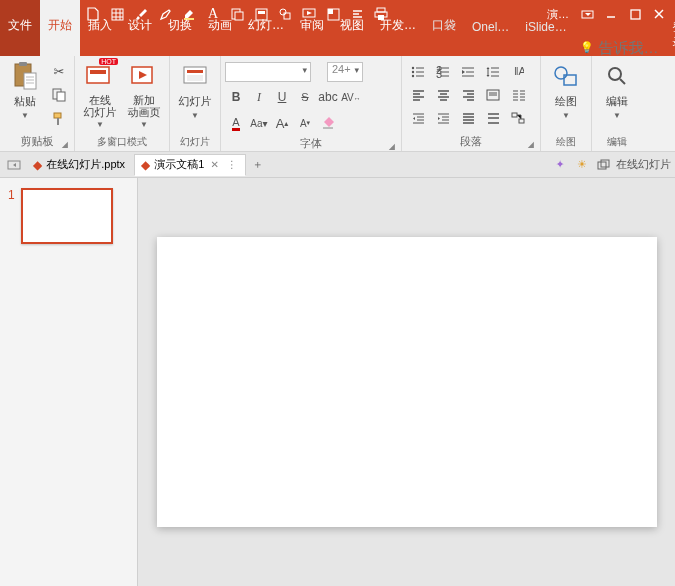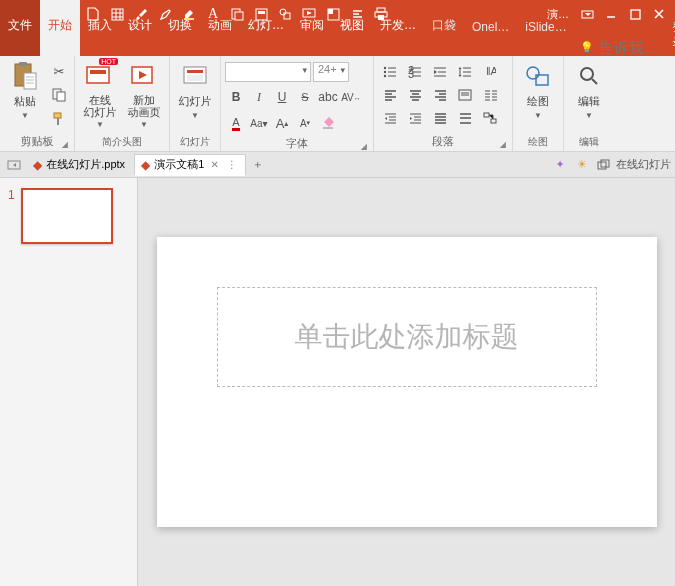--- a/index.html
+++ b/index.html
@@ -20,21 +20,21 @@
 .ribbon{height:96px;background:#f1f1f1;border-bottom:1px solid #d4d4d4;display:flex}
 .grp{display:flex;flex-direction:column;border-right:1px solid #d9d9d9;padding:2px 4px 0}
 .grp-body{flex:1;display:flex;align-items:flex-start;gap:2px}
 .grp-lbl{text-align:center;font-size:10px;color:#666;padding:2px 0;position:relative}
 .grp-lbl .dlg{position:absolute;right:2px;bottom:2px;font-size:8px;color:#888;cursor:pointer}
 .bigbtn{display:flex;flex-direction:column;align-items:center;justify-content:flex-start;width:42px;padding:2px;cursor:pointer;text-align:center;font-size:11px;color:#444;gap:2px}
 .bigbtn .bi{width:32px;height:32px;display:flex;align-items:center;justify-content:center;font-size:20px}
 .bigbtn .arr{font-size:8px;color:#666}
 .minicol{display:flex;flex-direction:column;gap:2px;padding-top:2px}
 .minicol .mi{width:22px;height:22px;display:flex;align-items:center;justify-content:center;cursor:pointer;color:#555;font-size:13px}
-.fontrow{display:flex;gap:2px;align-items:flex-start}
+.fontrow{display:flex;gap:16px;align-items:flex-start}
 .fontname{width:86px;height:20px;border:1px solid #c4c4c4;background:#fff;padding:0 14px 0 4px;font-size:11px;color:#444;position:relative}
 .fontname:after{content:"▾";position:absolute;right:3px;top:2px;font-size:9px;color:#666}
 .fontsize{width:36px;height:20px;border:1px solid #c4c4c4;background:#fff;padding:0 12px 0 4px;font-size:11px;color:#888;position:relative}
 .fontsize:after{content:"▾";position:absolute;right:3px;top:2px;font-size:9px;color:#666}
 .btnrow{display:flex;gap:1px;flex-wrap:wrap;width:140px}
 .btnrow .b{width:22px;height:22px;display:flex;align-items:center;justify-content:center;cursor:pointer;color:#555;font-size:12px}
 .pararow{display:flex;gap:1px;flex-wrap:wrap;width:130px}
 .pararow .b{width:24px;height:20px;display:flex;align-items:center;justify-content:center;cursor:pointer;color:#555;font-size:12px}
 .hot{position:absolute;top:-2px;right:-2px;background:#e81123;color:#fff;font-size:7px;padding:0 2px;border-radius:2px}
 .doctabs{height:26px;background:#e6e6e6;border-bottom:1px solid #cfcfcf;display:flex;align-items:center;padding:0 4px;gap:2px}
@@ -246,21 +246,21 @@
             <svg width="28" height="26" viewBox="0 0 28 26">
               <rect x="2" y="4" width="20" height="16" fill="#fff" stroke="#d24726" stroke-width="1.5"></rect>
               <path fill="#d24726" d="M9 8l8 4-8 4z"></path>
             </svg>
           </div>
         <span style="white-space:pre-line;line-height:1.1">新加
 动画页</span>
         <span class="arr">▼</span>
       </div>
     </div>
-    <div class="grp-lbl">简介头图</div>
+    <div class="grp-lbl">多窗口模式</div>
   </div>
 
   <div class="grp">
     <div class="grp-body">
       <div class="bigbtn">
         <div class="bi">
             <svg width="28" height="26" viewBox="0 0 28 26">
               <rect x="3" y="4" width="22" height="16" fill="#fff" stroke="#888"></rect>
               <rect x="6" y="7" width="16" height="3" fill="#d24726"></rect>
               <rect x="6" y="12" width="16" height="6" fill="#eee"></rect>
@@ -473,16 +473,15 @@
 
 <div class="workarea">
   <div class="thumbs">
     <div class="thumb-wrap">
       <div class="thumb-num">1</div>
       <div class="thumb"></div>
     </div>
   </div>
   <div class="canvas">
     <div class="slide">
-      <div class="ph-title">单击此处添加标题</div>
     </div>
   </div>
 </div>
 
 </body></html>

